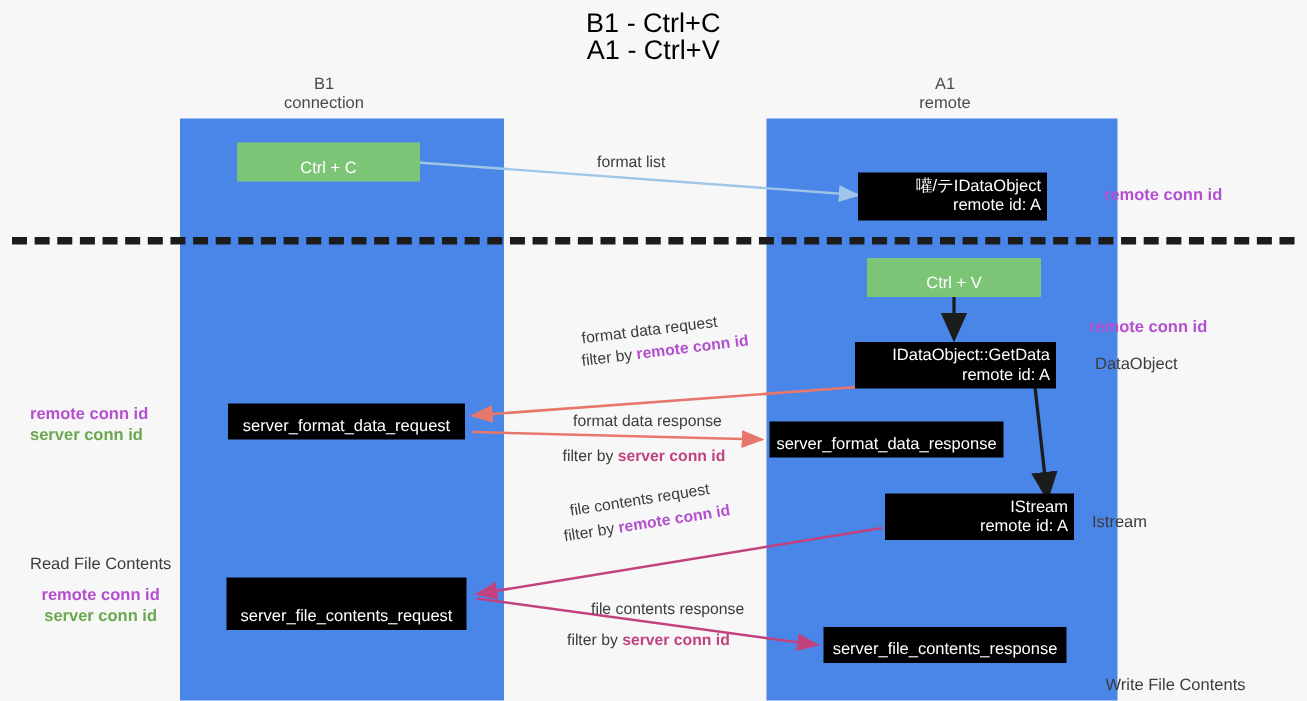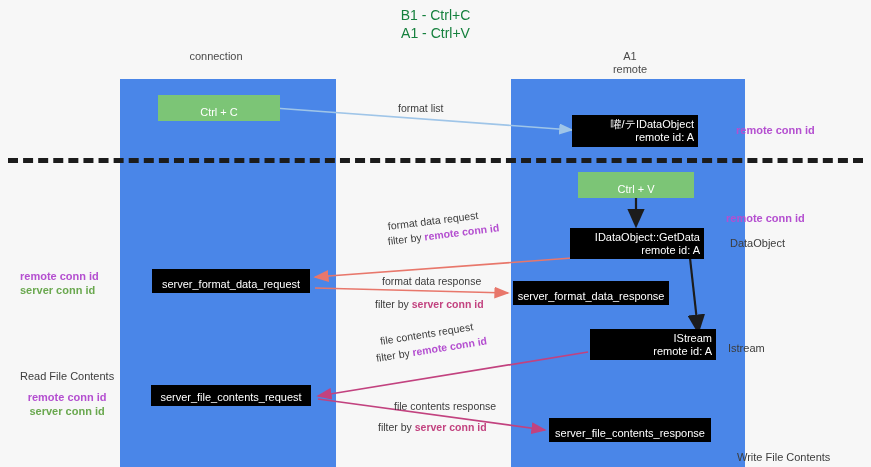--- a/index.html
+++ b/index.html
@@ -8,21 +8,21 @@
     background:#f7f7f7;
     font-family:"Liberation Sans", sans-serif;
     overflow:hidden;
     position:relative;
   }
   #stage{position:absolute;left:0;top:0;width:871px;height:467px;}
 
   
   .title{
     position:absolute;left:0;top:6px;width:871px;
-    text-align:center;color:#15803d;font-size:14px;line-height:18px;
+    text-align:center;color:#000000;font-size:18px;line-height:18px;
   }
 
   
   .colhead{
     position:absolute;text-align:center;color:#4a4a4a;
     font-size:11px;line-height:13px;width:180px;
   }
 
   
   .lane{position:absolute;background:#4a86e8;}
@@ -68,20 +68,21 @@
 <body>
 
 <div id="stage">
 
   <div class="title">
     <div>B1 - Ctrl+C</div>
     <div>A1 - Ctrl+V</div>
   </div>
 
   <div class="colhead" style="left:126px;top:50px;">
+    <div>B1</div>
     <div>connection</div>
   </div>
   <div class="colhead" style="left:540px;top:50px;">
     <div>A1</div>
     <div>remote</div>
   </div>
 
   <div class="lane" style="left:120px;top:79px;width:216px;height:388px;"></div>
   <div class="lane" style="left:511px;top:79px;width:234px;height:388px;"></div>
 
@@ -142,21 +143,21 @@
 
   <div class="box orange" style="left:513px;top:281px;width:156px;height:24px;">
     <span>server_format_data_response</span>
   </div>
 
   <div class="box orange" style="left:590px;top:329px;width:126px;height:31px;flex-direction:column;">
     <span>IStream</span>
     <span>remote id: A</span>
   </div>
 
-  <div class="box orange" style="left:151px;top:385px;width:160px;height:21px;">
+  <div class="box orange" style="left:151px;top:385px;width:160px;height:35px;">
     <span>server_file_contents_request</span>
   </div>
 
   <div class="box orange" style="left:549px;top:418px;width:162px;height:24px;">
     <span>server_file_contents_response</span>
   </div>
 
   <div class="alabel" style="left:398px;top:101px;">
     <span>format list</span>
   </div>

